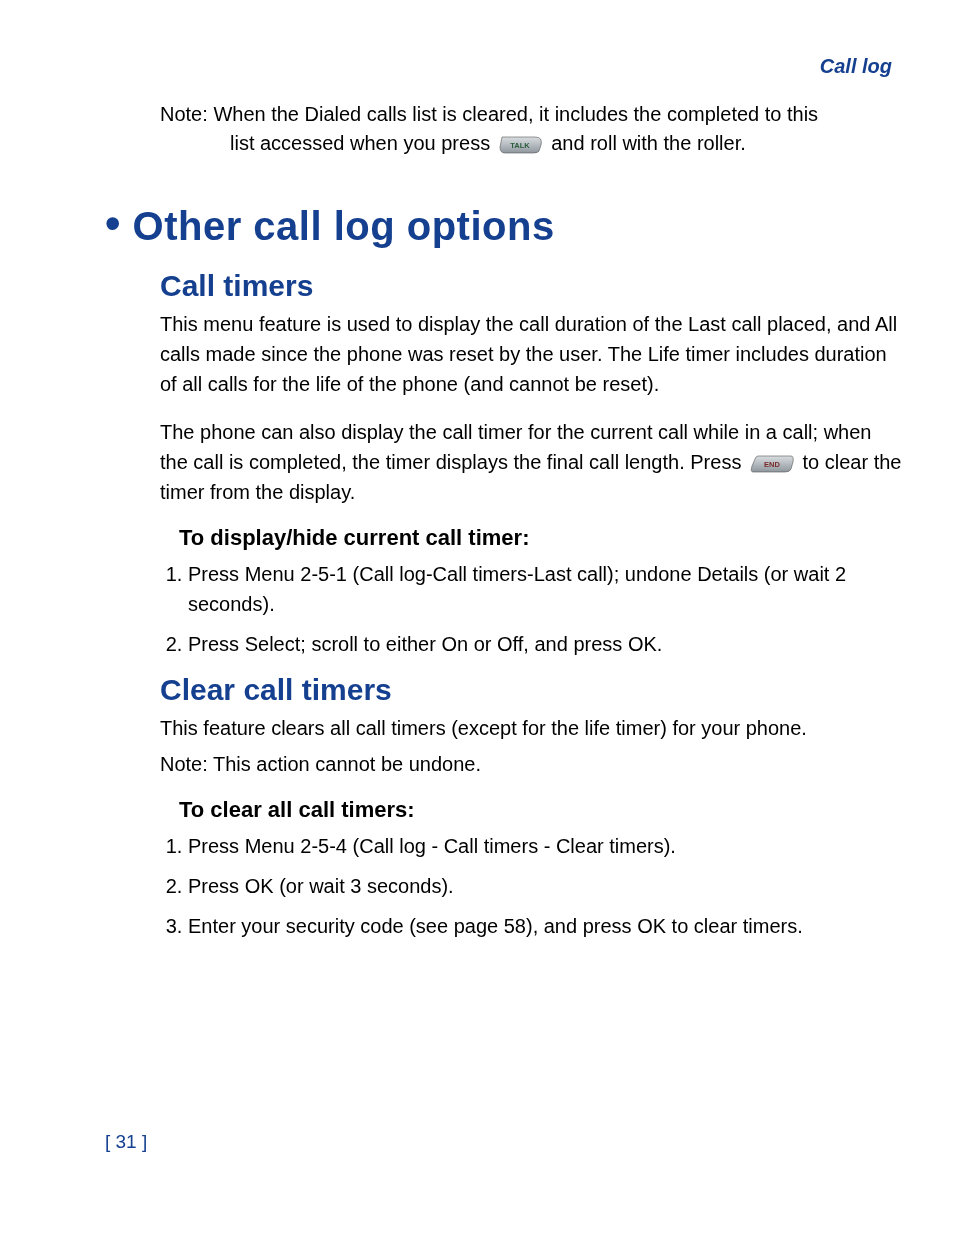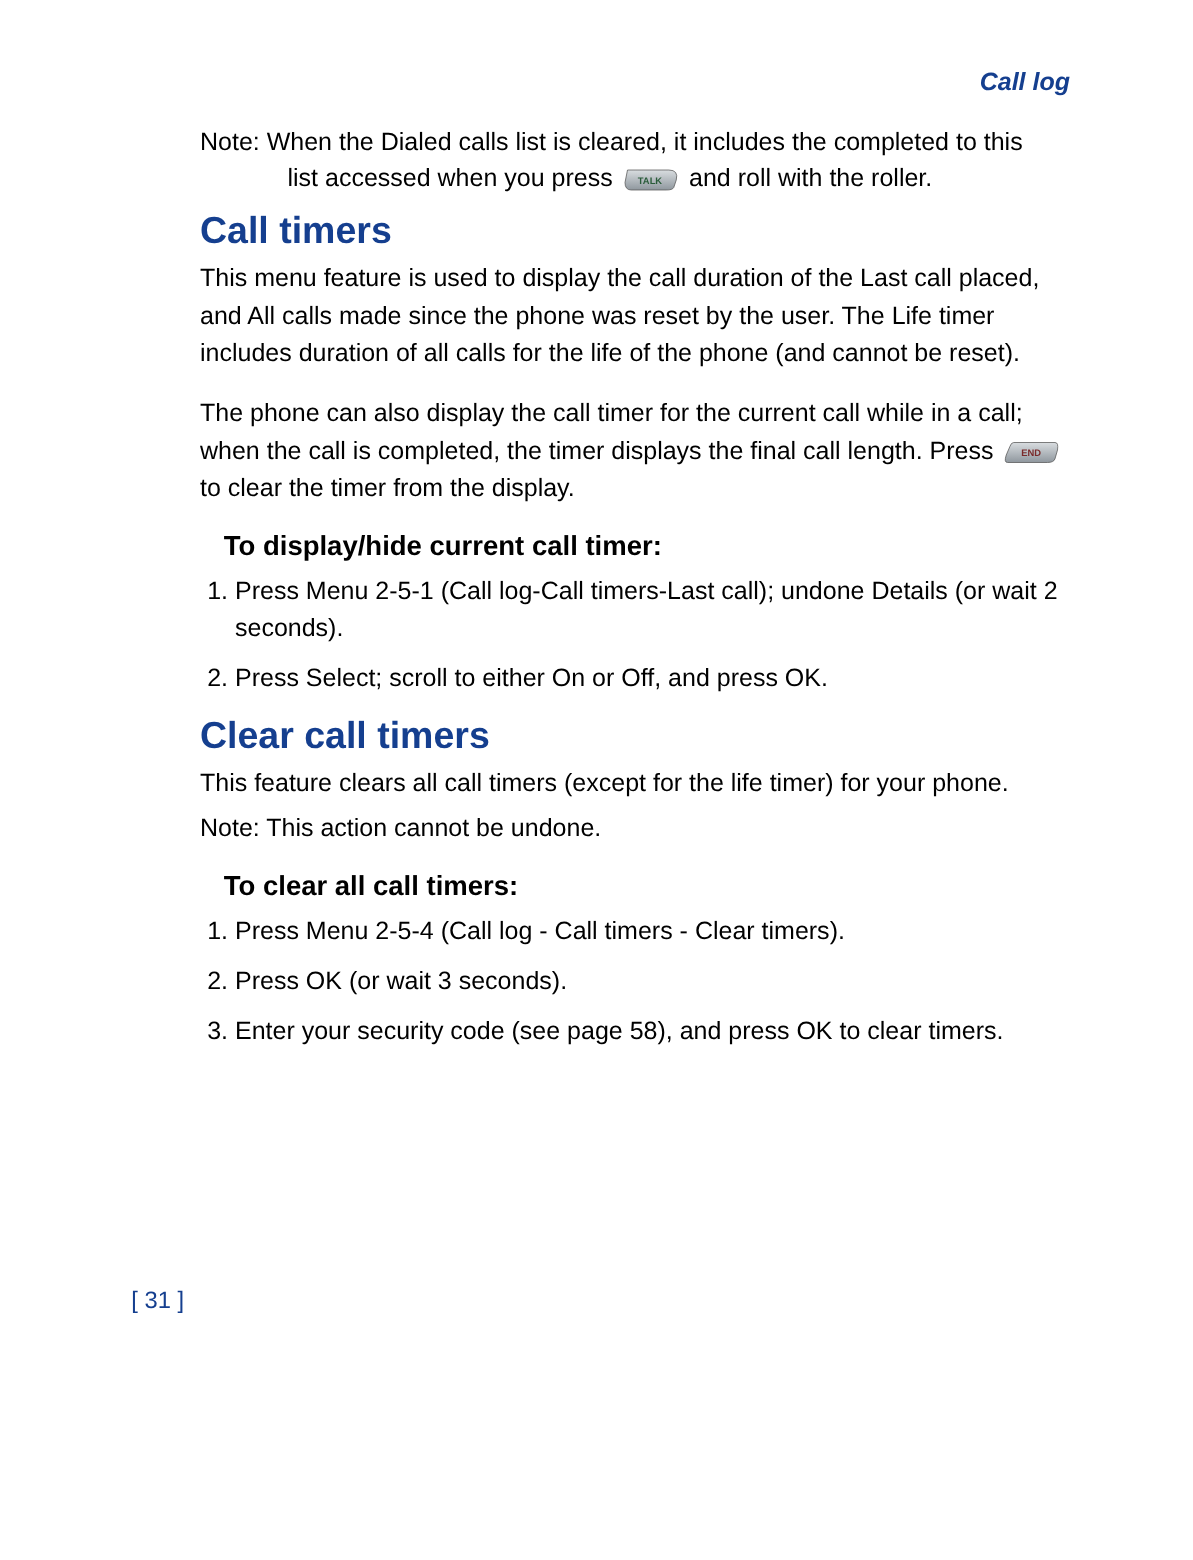--- a/index.html
+++ b/index.html
@@ -4,21 +4,21 @@
 <style>
   body {
     margin: 0;
     padding: 0;
     background: #fff;
     font-family: "Segoe UI", "Helvetica Neue", Arial, sans-serif;
     color: #000;
     width: 954px;
   }
   .page {
-    padding: 55px 88px 40px 105px;
+    padding: 55px 52px 40px 105px;
     box-sizing: border-box;
   }
   .header-right {
     text-align: right;
     font-style: italic;
     color: #153f8f;
     font-size: 20px;
     font-weight: 600;
     margin-bottom: 22px;
     padding-right: 10px;
@@ -109,20 +109,24 @@
             </linearGradient>
           </defs>
           <path d="M3 2 L36 2 Q44 2 42 10 L40 16 Q39 18 34 18 L6 18 Q1 18 1 12 Z" fill="url(#kg1)" stroke="#555" stroke-width="0.6"></path>
           <text x="21" y="13" text-anchor="middle" font-size="7.5" fill="#2a5c3a" font-family="Arial" font-weight="bold">TALK</text>
         </svg>
       </span>
       <span> and roll with the roller.</span>
     </span>
   </div>
 
+  <h1 class="section-title">
+    <span class="bullet">•</span>
+    <span>Other call log options</span>
+  </h1>
 
   <h2 class="subhead">Call timers</h2>
 
   <p class="body-para">
     <span>This menu feature is used to display the call duration of the </span><span class="bold">Last call</span><span> placed, and </span><span class="bold">All calls</span><span> made since the phone was reset by the user. The </span><span class="bold">Life timer</span><span> includes duration of all calls for the life of the phone (and cannot be reset).</span>
   </p>
 
   <p class="body-para">
     <span>The phone can also display the call timer for the current call while in a call; when the call is completed, the timer displays the final call length. Press </span><span class="key-button">
       <svg viewBox="0 0 44 19">

